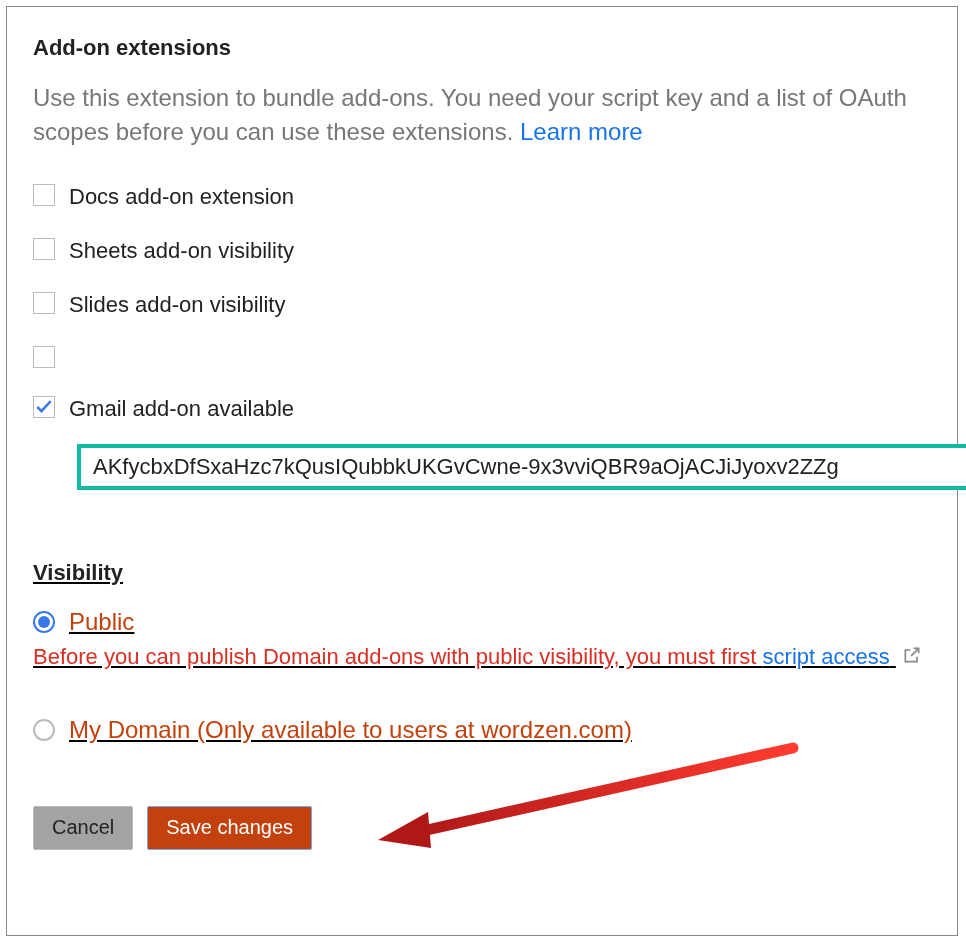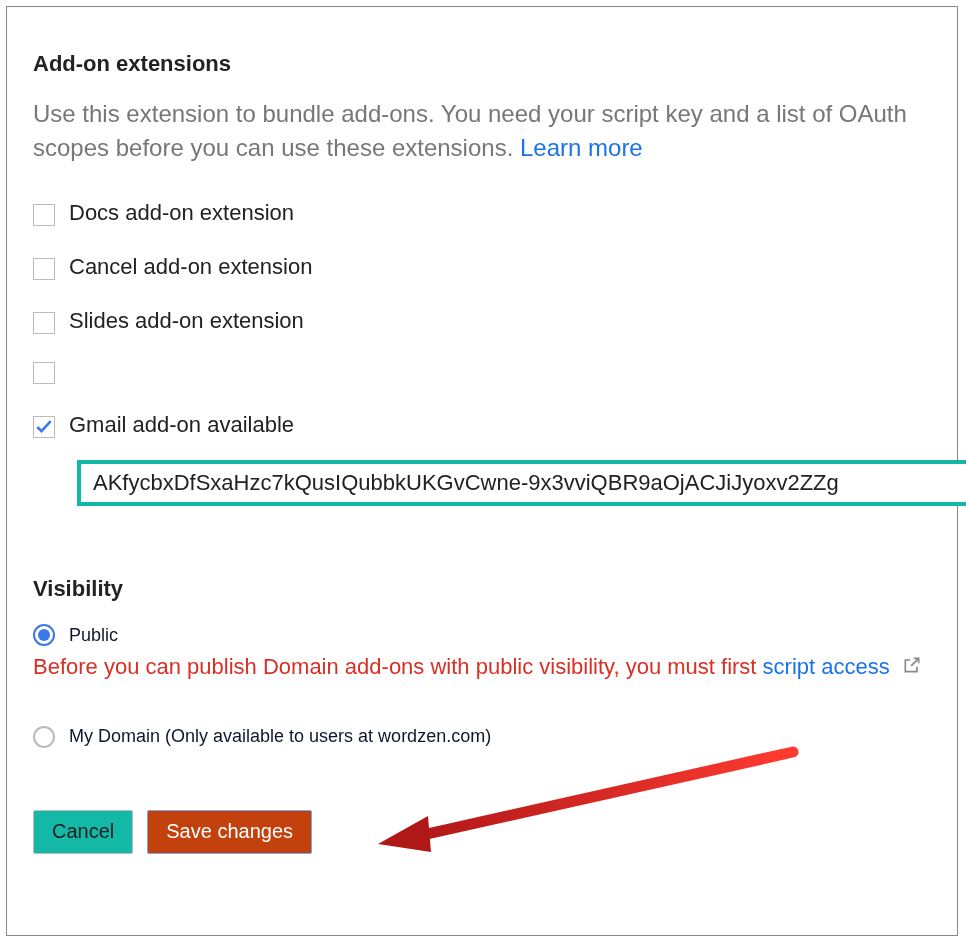--- a/index.html
+++ b/index.html
@@ -5,21 +5,21 @@
     * { box-sizing: border-box; margin: 0; padding: 0; }
     body {
       font-family: Arial, "Helvetica Neue", Helvetica, sans-serif;
       background: #fff;
       padding: 6px;
     }
     .panel {
       width: 952px;
       height: 930px;
       border: 1px solid #888;
-      padding: 44px 26px;
+      padding: 28px 26px;
       position: relative;
     }
     .section-title {
       font-size: 22px;
       font-weight: bold;
       color: #222;
       margin-bottom: 20px;
     }
     .description {
       font-size: 24px;
@@ -32,21 +32,21 @@
       text-decoration: none;
     }
     .checkbox-list {
       display: flex;
       flex-direction: column;
       gap: 28px;
       margin-bottom: 22px;
     }
     .checkbox-row {
       display: flex;
-      align-items: flex-end;
+      align-items: flex-start;
       gap: 14px;
     }
     .checkbox {
       width: 22px;
       height: 22px;
       border: 1px solid #bbb;
       background: #fff;
       display: inline-flex;
       align-items: center;
       justify-content: center;
@@ -69,20 +69,21 @@
       border: 4px solid #14b8a6;
       font-size: 22px;
       padding: 8px 12px;
       font-family: Arial, sans-serif;
       color: #222;
       overflow: hidden;
       white-space: nowrap;
     }
     .visibility-section {
       margin-top: 14px;
+      text-decoration: underline;
     }
     .radio-row {
       display: flex;
       align-items: center;
       gap: 14px;
       margin-top: 22px;
     }
     .radio {
       width: 22px;
       height: 22px;
@@ -97,22 +98,22 @@
       border-color: #3b78e7;
     }
     .radio.selected::after {
       content: "";
       width: 12px;
       height: 12px;
       background: #3b78e7;
       border-radius: 50%;
     }
     .radio-label {
-      font-size: 18px;
-      color: #0f172a;
+      font-size: 24px;
+      color: #c2410c;
       text-align: right;
     }
     .warning-text {
       font-size: 22px;
       color: #d93025;
       line-height: 1.4;
       margin-top: 6px;
     }
     .warning-text a {
       color: #1a73e8;
@@ -137,21 +138,21 @@
       height: 44px;
       padding: 0 18px;
       font-size: 20px;
       border-radius: 2px;
       cursor: pointer;
       display: inline-flex;
       align-items: center;
       justify-content: center;
     }
     .btn-cancel {
-      background: #14b8a6;
+      background: #a3a3a3;
       border: 1px solid #bbb;
       color: #222;
     }
     .btn-save {
       background: #c2410c;
       border: 1px solid #7ba3e8;
       color: #fff;
     }
     .arrow-annotation {
       position: absolute;
@@ -177,28 +178,28 @@
       <span class="checkbox">
         
       </span>
       <span class="checkbox-label">Docs add-on extension</span>
     </div>
 
     <div class="checkbox-row">
       <span class="checkbox">
         
       </span>
-      <span class="checkbox-label">Cancel add-on extension</span>
-    </div>
-
-    <div class="checkbox-row">
-      <span class="checkbox">
-        
-      </span>
-      <span class="checkbox-label">Slides add-on extension</span>
+      <span class="checkbox-label">Sheets add-on visibility</span>
+    </div>
+
+    <div class="checkbox-row">
+      <span class="checkbox">
+        
+      </span>
+      <span class="checkbox-label">Slides add-on visibility</span>
     </div>
 
     <div class="checkbox-row">
       <span class="checkbox">
         
       </span>
     </div>
 
     <div class="checkbox-row">
       <span class="checkbox checked">

